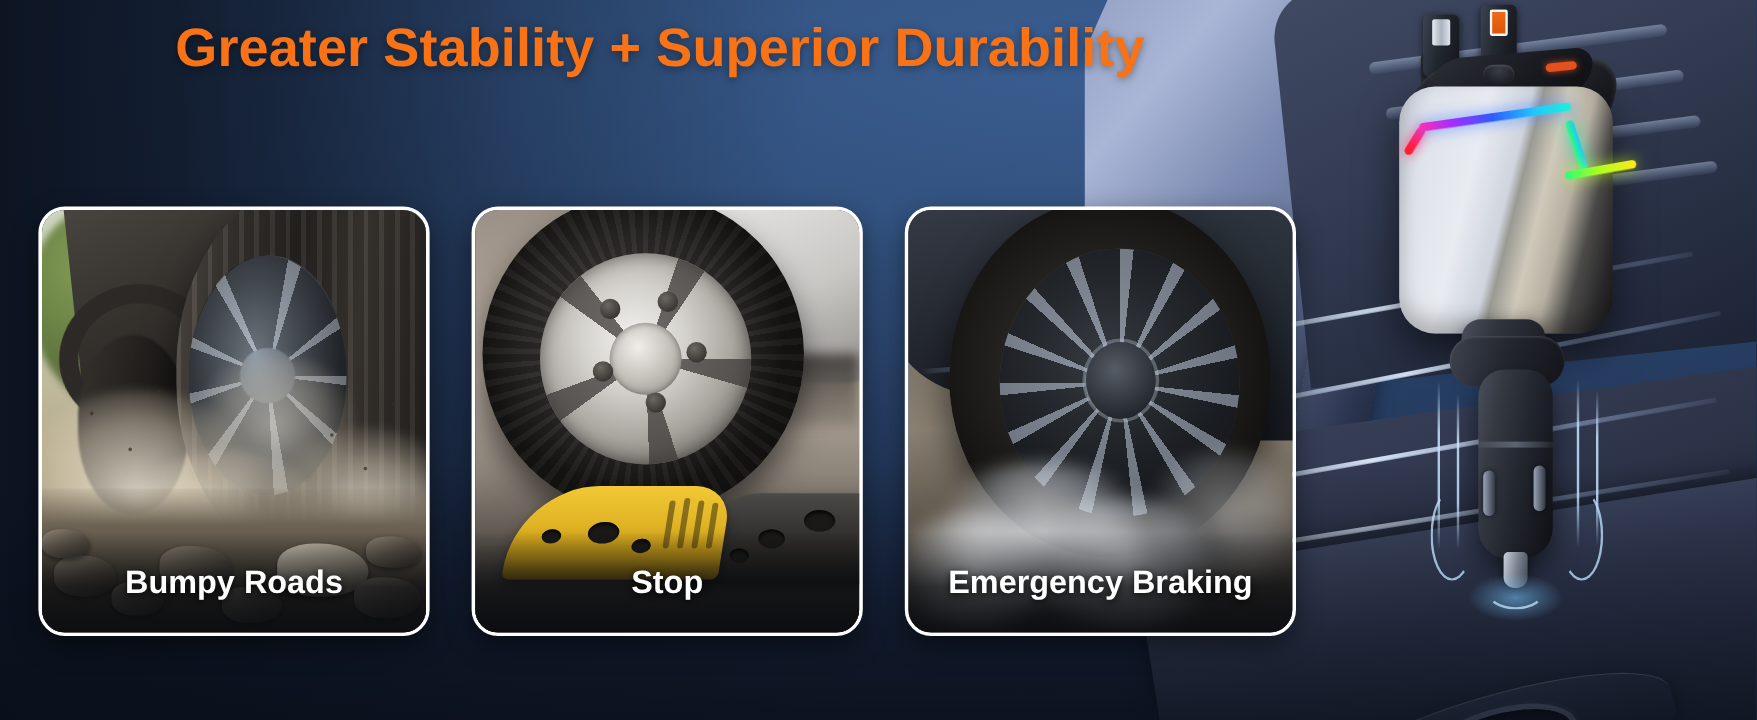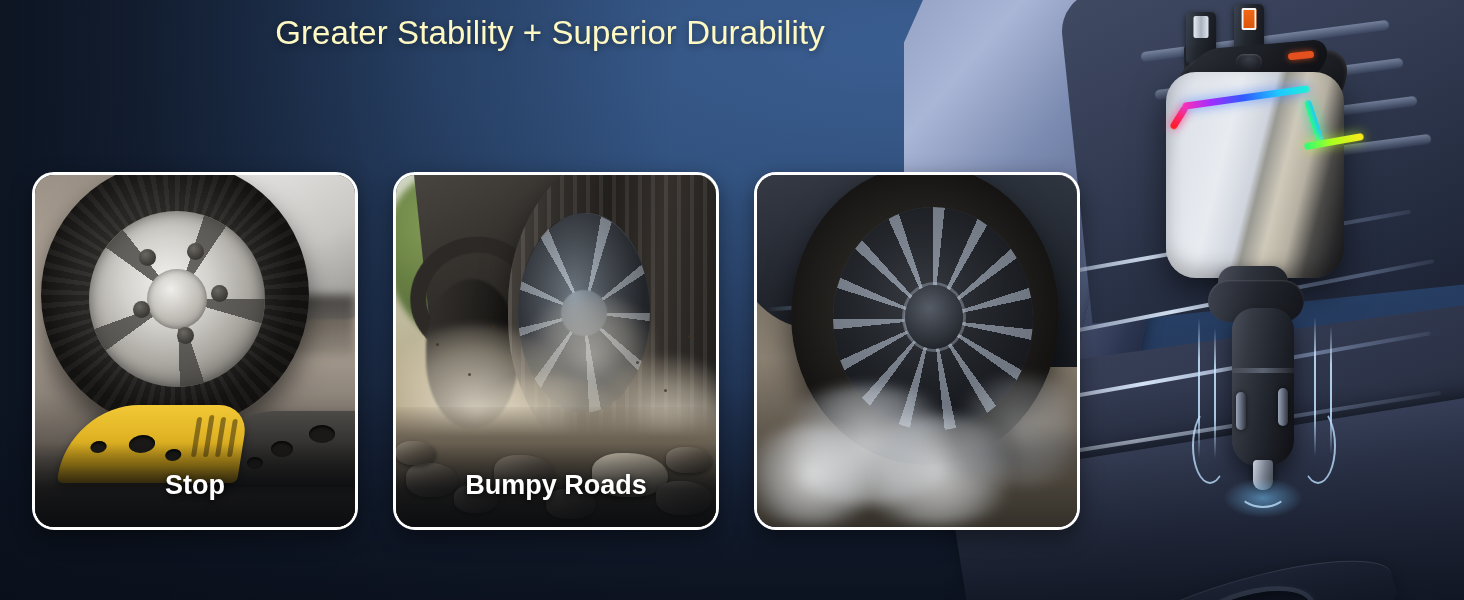--- a/index.html
+++ b/index.html
@@ -252,21 +252,21 @@
   
   .headings { position:absolute; left:0; top:0; width:1100px; text-align:center; }
   .title {
     margin-top:22px;
     font-size:55px; font-weight:bold; color:#ffffff;
     letter-spacing:-.3px;
     text-shadow:0 2px 10px rgba(0,0,0,.45);
   }
   .subtitle {
     margin-top:14px;
-    font-size:33px; font-weight:normal; color:#fef9c3;
+    font-size:45px; font-weight:bold; color:#f97316;
     letter-spacing:.1px;
     text-shadow:0 2px 7px rgba(0,0,0,.4);
   }
 
   
   .cards { position:absolute; left:32px; top:172px; display:flex; gap:35px; }
   .card {
     position:relative;
     width:326px; height:358px;
     border:3px solid #ffffff;
@@ -471,53 +471,20 @@
     <div class="vib-arc" style="left:44px; top:400px; width:36px; height:76px; border-right-color:transparent; border-top-color:transparent;"></div>
     <div class="vib-arc" style="left:152px; top:400px; width:36px; height:76px; border-left-color:transparent; border-top-color:transparent;"></div>
     <div class="vib-arc" style="left:90px; top:466px; width:50px; height:34px; border-top-color:transparent; border-left-color:transparent; border-right-color:transparent;"></div>
   </div>
 
   <div class="headings">
     <div class="subtitle">Greater Stability + Superior Durability</div>
   </div>
 
   <div class="cards">
-
-    <div class="card">
-      <div class="card-photo">
-        <div class="p1-ground"></div>
-        <div class="p1-car-body"></div>
-        <div class="p1-car-shadow"></div>
-        <div class="p1-tire"></div>
-        <div class="p1-tread"></div>
-        <div class="p1-rim"></div>
-        <div class="p1-spokes"></div>
-        <div class="p1-hub"></div>
-        <div class="p1-lug" style="left:104px; top:74px;"></div>
-        <div class="p1-lug" style="left:152px; top:68px;"></div>
-        <div class="p1-lug" style="left:176px; top:110px;"></div>
-        <div class="p1-lug" style="left:142px; top:152px;"></div>
-        <div class="p1-lug" style="left:98px; top:126px;"></div>
-        <div class="p1-asphalt"></div>
-        <div class="p1-bump-k"></div>
-        <div class="p1-bump-y">
-          <div class="p1-hole" style="left:28px; top:36px; width:16px; height:12px;"></div>
-          <div class="p1-hole" style="left:66px; top:30px; width:26px; height:18px;"></div>
-          <div class="p1-hole" style="left:104px; top:44px; width:16px; height:12px;"></div>
-          <div class="p1-slot" style="left:130px; top:12px; height:40px;"></div>
-          <div class="p1-slot" style="left:142px; top:10px; height:42px;"></div>
-          <div class="p1-slot" style="left:154px; top:12px; height:40px;"></div>
-          <div class="p1-slot" style="left:166px; top:14px; height:38px;"></div>
-        </div>
-        <div class="p1-hole" style="left:236px; bottom:70px; width:22px; height:16px;"></div>
-        <div class="p1-hole" style="left:274px; bottom:84px; width:26px; height:18px;"></div>
-        <div class="p1-hole" style="left:212px; bottom:58px; width:16px; height:12px;"></div>
-      </div>
-      <div class="card-label">Stop</div>
-    </div>
 
     <div class="card">
       <div class="card-photo">
         <div class="p2-sky"></div>
         <div class="p2-trees"></div>
         <div class="p2-truck"></div>
         <div class="p2-fender"></div>
         <div class="p2-tire-far"></div>
         <div class="p2-tire"></div>
         <div class="p2-tread"></div>
@@ -541,32 +508,66 @@
         <div class="p2-speck" style="left:96px; top:150px;"></div>
         <div class="p2-speck" style="left:240px; top:186px;"></div>
         <div class="p2-speck" style="left:268px; top:214px;"></div>
         <div class="p2-speck" style="left:292px; top:160px;"></div>
       </div>
       <div class="card-label">Bumpy Roads</div>
     </div>
 
     <div class="card">
       <div class="card-photo">
+        <div class="p1-ground"></div>
+        <div class="p1-car-body"></div>
+        <div class="p1-car-shadow"></div>
+        <div class="p1-tire"></div>
+        <div class="p1-tread"></div>
+        <div class="p1-rim"></div>
+        <div class="p1-spokes"></div>
+        <div class="p1-hub"></div>
+        <div class="p1-lug" style="left:104px; top:74px;"></div>
+        <div class="p1-lug" style="left:152px; top:68px;"></div>
+        <div class="p1-lug" style="left:176px; top:110px;"></div>
+        <div class="p1-lug" style="left:142px; top:152px;"></div>
+        <div class="p1-lug" style="left:98px; top:126px;"></div>
+        <div class="p1-asphalt"></div>
+        <div class="p1-bump-k"></div>
+        <div class="p1-bump-y">
+          <div class="p1-hole" style="left:28px; top:36px; width:16px; height:12px;"></div>
+          <div class="p1-hole" style="left:66px; top:30px; width:26px; height:18px;"></div>
+          <div class="p1-hole" style="left:104px; top:44px; width:16px; height:12px;"></div>
+          <div class="p1-slot" style="left:130px; top:12px; height:40px;"></div>
+          <div class="p1-slot" style="left:142px; top:10px; height:42px;"></div>
+          <div class="p1-slot" style="left:154px; top:12px; height:40px;"></div>
+          <div class="p1-slot" style="left:166px; top:14px; height:38px;"></div>
+        </div>
+        <div class="p1-hole" style="left:236px; bottom:70px; width:22px; height:16px;"></div>
+        <div class="p1-hole" style="left:274px; bottom:84px; width:26px; height:18px;"></div>
+        <div class="p1-hole" style="left:212px; bottom:58px; width:16px; height:12px;"></div>
+      </div>
+      <div class="card-label">Stop</div>
+    </div>
+
+    <div class="card">
+      <div class="card-photo">
         <div class="p3-road"></div>
         <div class="p3-sky"></div>
         <div class="p3-tree"></div>
         <div class="p3-car"></div>
         <div class="p3-car-r"></div>
         <div class="p3-highlight"></div>
         <div class="p3-shadow"></div>
         <div class="p3-tire"></div>
         <div class="p3-rim"></div>
         <div class="p3-spokes"></div>
         <div class="p3-hub"></div>
         <div class="p3-smoke" style="left:10px; top:210px; width:200px; height:120px;"></div>
         <div class="p3-smoke" style="left:90px; top:240px; width:180px; height:110px;"></div>
         <div class="p3-smoke" style="left:-20px; top:250px; width:150px; height:100px;"></div>
         <div class="p3-smoke" style="left:190px; top:200px; width:150px; height:110px; opacity:.55;"></div>
       </div>
+      <div class="card-label">Emergency Braking</div>
     </div>
 
   </div>
 </div>
 
 </body></html>

